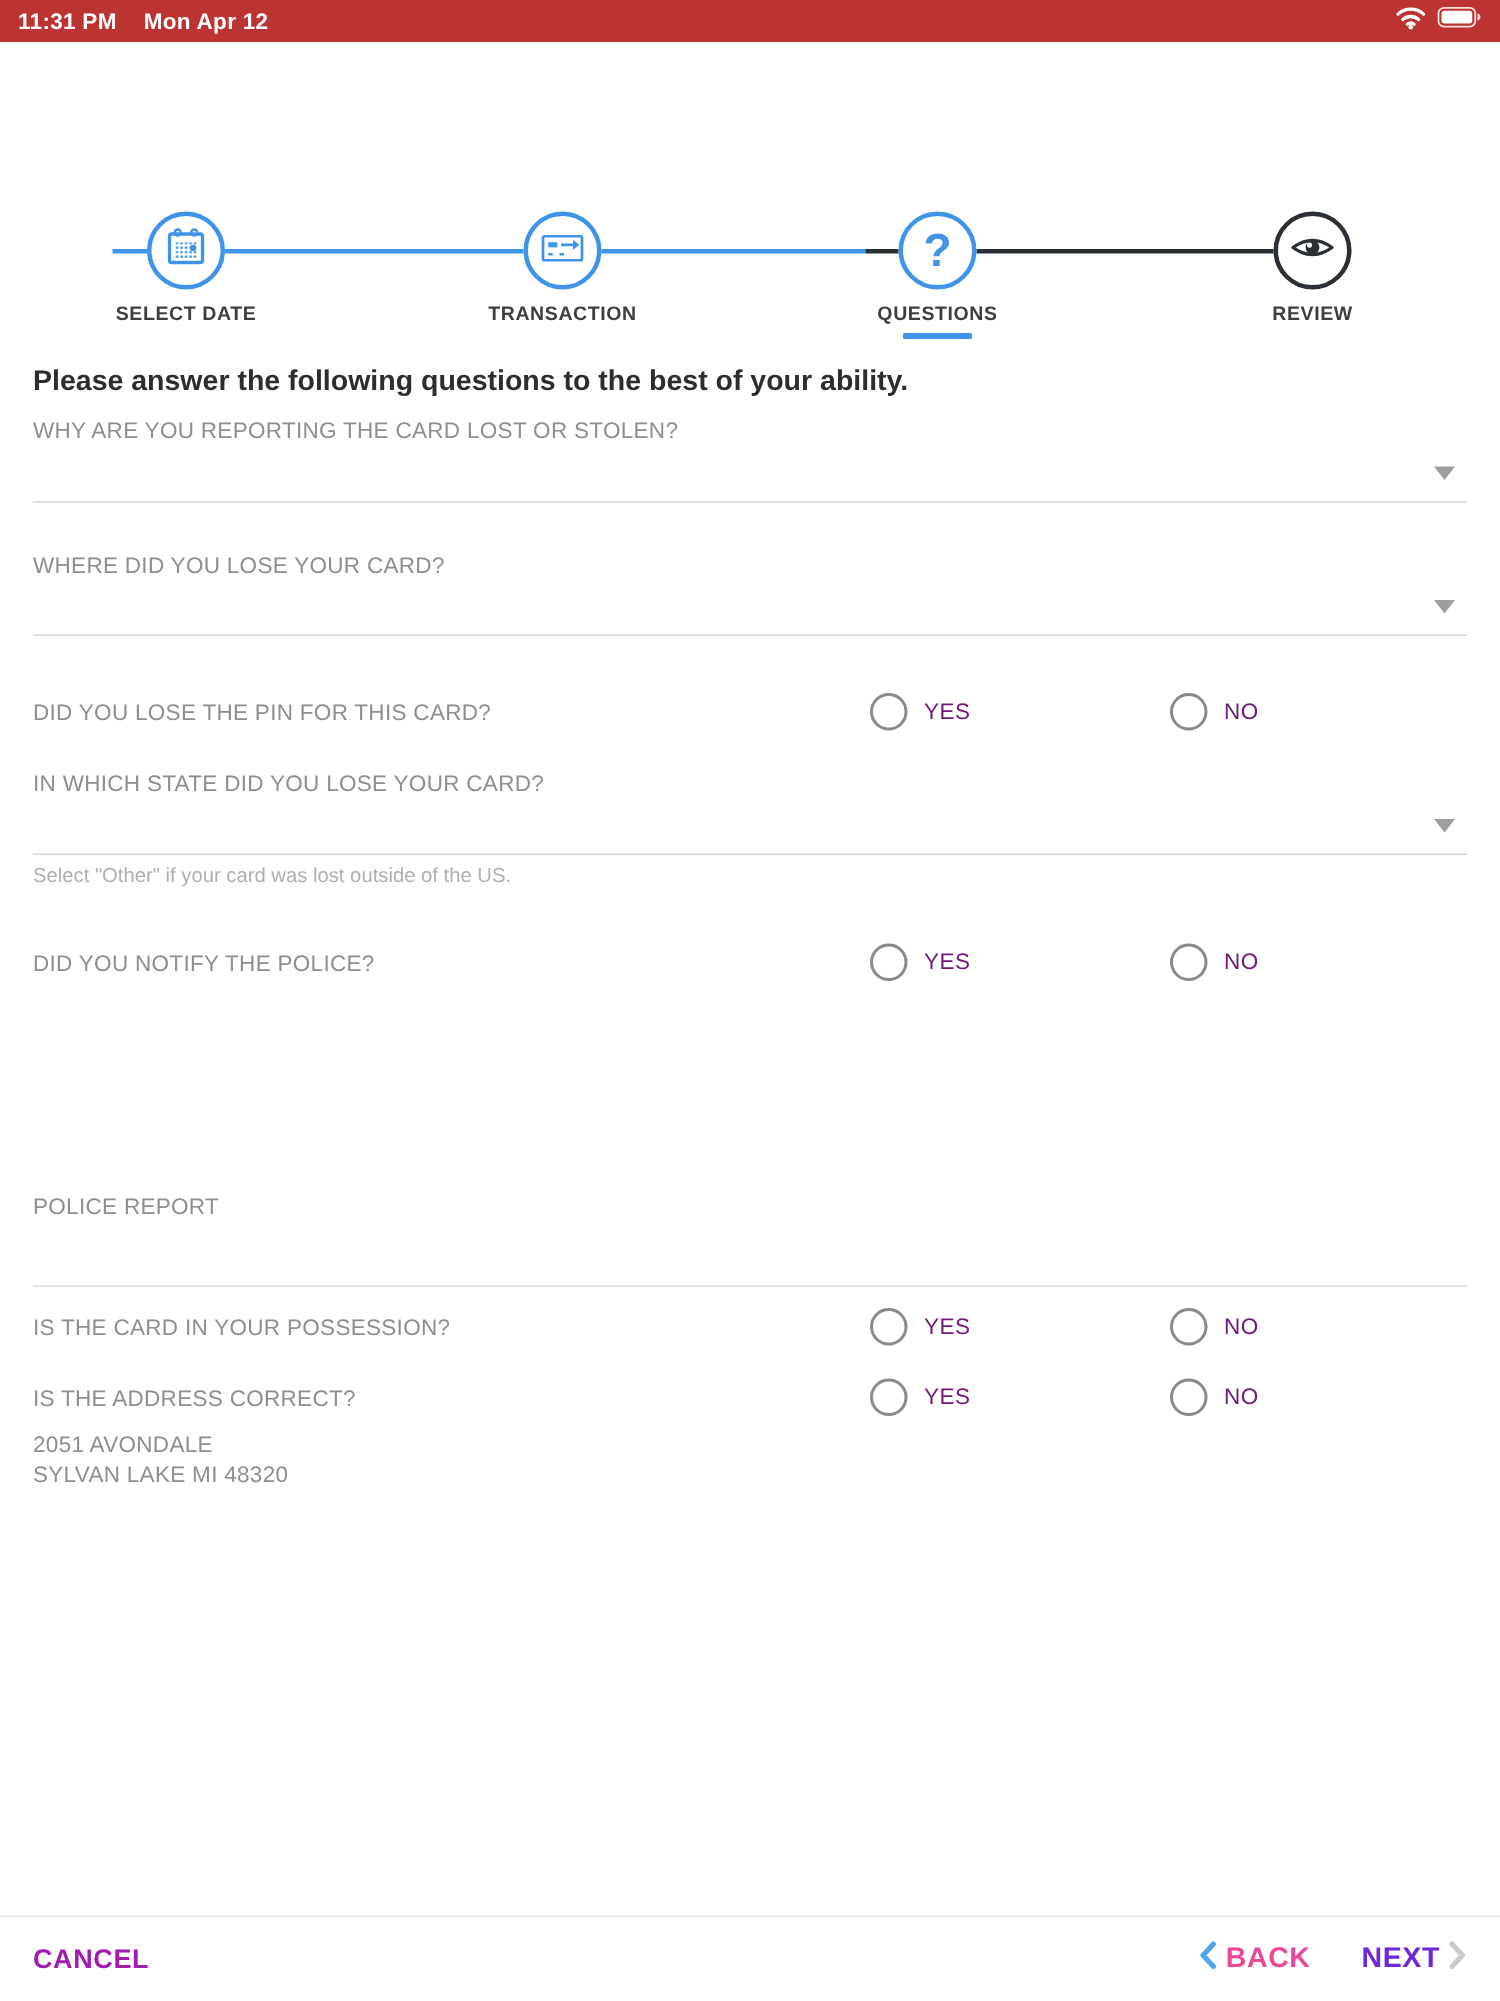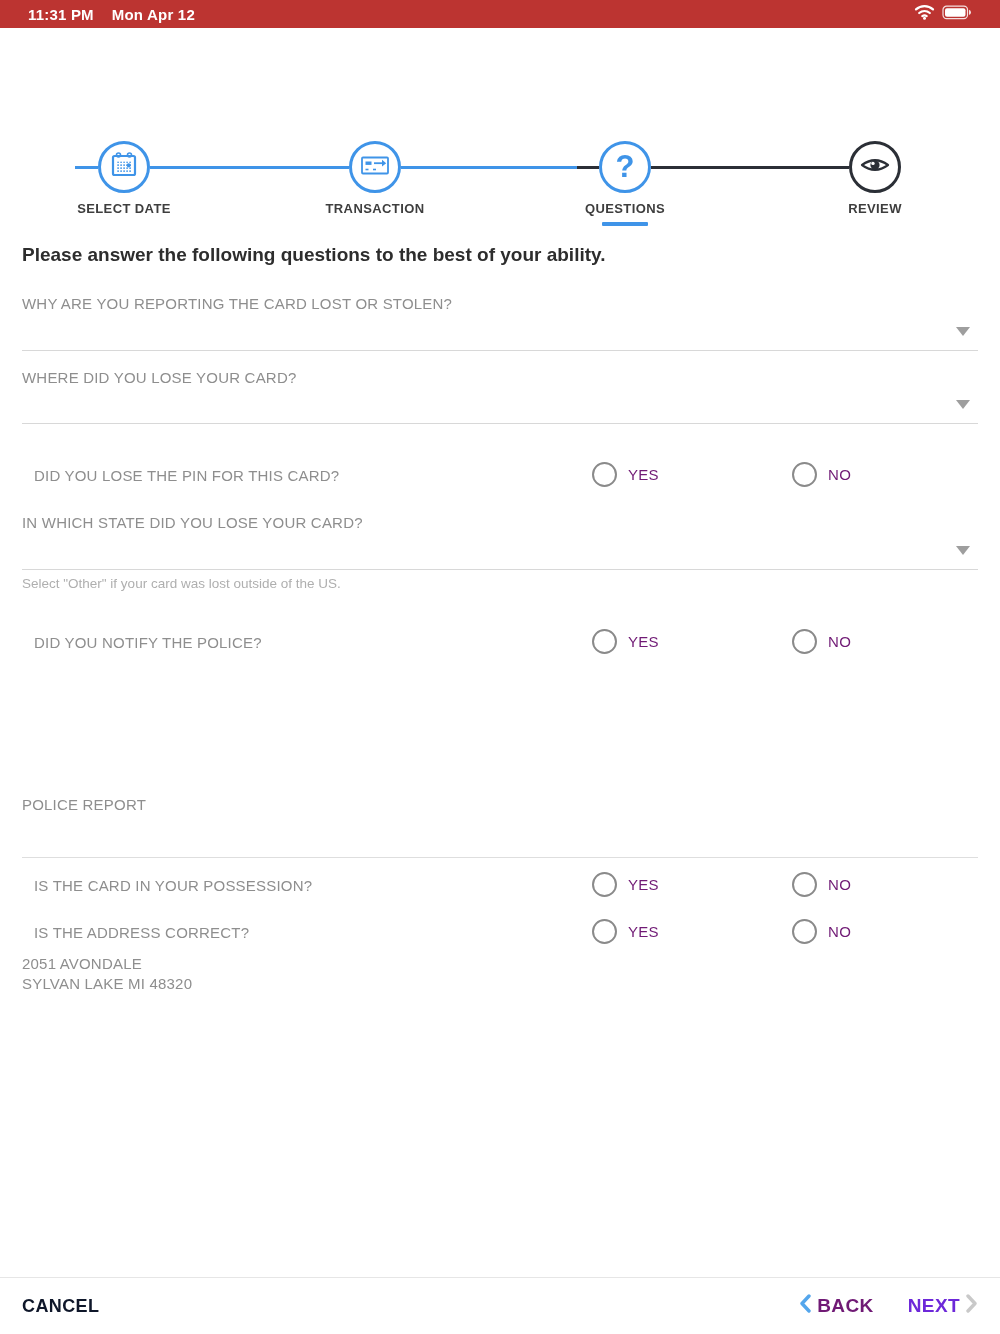--- a/index.html
+++ b/index.html
@@ -2,21 +2,21 @@
 <html><head>
 <meta charset="utf-8">
 <style>
   * { margin:0; padding:0; box-sizing:border-box; }
   html,body { background:#555; }
   body { font-family:"Liberation Sans","DejaVu Sans",sans-serif; }
   .screen { position:relative; width:1000px; height:1334px; margin:0 auto; background:#ffffff; overflow:hidden; }
 
   
   .statusbar { position:absolute; top:0; left:0; right:0; height:28px; background:#BC3431;
-               display:flex; align-items:center; justify-content:space-between; padding:0 28px; }
+               display:flex; align-items:center; justify-content:space-between; padding:0 12px; }
   .sb-left { display:flex; gap:18px; color:#fff; font-size:15px; font-weight:700; letter-spacing:.2px; }
   .sb-right { display:flex; align-items:center; gap:7px; }
   .header { position:absolute; top:28px; left:0; right:0; height:69px; background:#BC3431; }
   .back-btn { position:absolute; left:8px; top:14px; width:44px; height:44px; background:none; border:none; cursor:pointer;
               display:flex; align-items:center; justify-content:center; }
   .nav-title { position:absolute; left:0; right:0; top:0; height:69px; display:flex; align-items:center; justify-content:center;
                color:#fff; font-size:22px; font-weight:400; letter-spacing:.3px; }
 
   
   .stepper { position:absolute; top:97px; left:0; right:0; height:140px; }
@@ -35,39 +35,39 @@
   
   .intro { position:absolute; left:22px; right:22px; top:244px; font-size:19px; font-weight:700; color:#2D2D2D; }
   .q-label { font-size:15px; line-height:18px; color:#8E8E8E; letter-spacing:.2px; }
   .q-block { position:absolute; left:22px; right:22px; }
   .select-field { position:relative; border-bottom:1px solid #D8D8D8; cursor:pointer; }
   .dd-arrow { position:absolute; right:8px; bottom:14px; width:0; height:0;
               border-left:7px solid transparent; border-right:7px solid transparent; border-top:9px solid #9E9E9E; }
   .text-field { border-bottom:1px solid #DEDEDE; cursor:text; }
   .helper { margin-top:6px; font-size:13.5px; color:#AFAFAF; }
 
-  .radio-row { position:absolute; left:22px; right:22px; height:28px;margin-left:12px; }
+  .radio-row { position:absolute; left:22px; right:22px; height:28px; }
   .radio-row .q-label { line-height:28px; }
   .radio-opt { position:absolute; top:0; display:flex; align-items:center; gap:11px; cursor:pointer; }
   .radio-opt.yes { left:558px; }
   .radio-opt.no  { left:758px; }
   .radio-circle { width:25px; height:25px; border:2.5px solid #8A8A8A; border-radius:50%; background:#fff; }
   .radio-text { font-size:15px; color:#701a75; letter-spacing:.3px; }
 
   .address { position:absolute; left:22px; top:954px; font-size:15px; line-height:20px; color:#8E8E8E; letter-spacing:.2px; }
 
   
   .footer { position:absolute; left:0; right:0; bottom:0; height:57px; border-top:1px solid #E6E6E6; background:#fff;
             display:flex; align-items:center; justify-content:space-between; padding:0 22px; }
-  .cancel-btn { background:none; border:none; font-family:inherit; font-size:18px; font-weight:700; color:#0f172a;
+  .cancel-btn { background:none; border:none; font-family:inherit; font-size:18px; font-weight:700; color:#a21caf;
                 letter-spacing:.4px; cursor:pointer; }
   .footer-right { display:flex; align-items:center; gap:34px; }
   .back-nav, .next-nav { background:none; border:none; font-family:inherit; font-size:19px; font-weight:700;
                          letter-spacing:.4px; display:flex; align-items:center; gap:6px; cursor:pointer; }
-  .back-nav { color:#701a75; }
+  .back-nav { color:#ec4899; }
   .next-nav { color:#6d28d9; }
 </style>
 </head>
 <body>
 
 <div class="screen">
 
   <div class="statusbar">
     <div class="sb-left">
       <span>11:31 PM</span>
@@ -147,21 +147,21 @@
       <span>TRANSACTION</span></div>
     <div class="step-label" style="left:535px;">
       <span>QUESTIONS</span>
       <span class="step-underline"></span></div>
     <div class="step-label" style="left:785px;">
       <span>REVIEW</span></div>
   </div>
 
   <div class="intro">Please answer the following questions to the best of your ability.</div>
 
-  <div class="q-block" style="top:295px;">
+  <div class="q-block" style="top:279px;">
     <div class="q-label">WHY ARE YOU REPORTING THE CARD LOST OR STOLEN?</div>
     <div class="select-field" style="height:38px;">
       <span></span>
       <span class="dd-arrow"></span>
     </div>
   </div>
 
   <div class="q-block" style="top:369px;">
     <div class="q-label">WHERE DID YOU LOSE YOUR CARD?</div>
     <div class="select-field" style="height:37px;">

